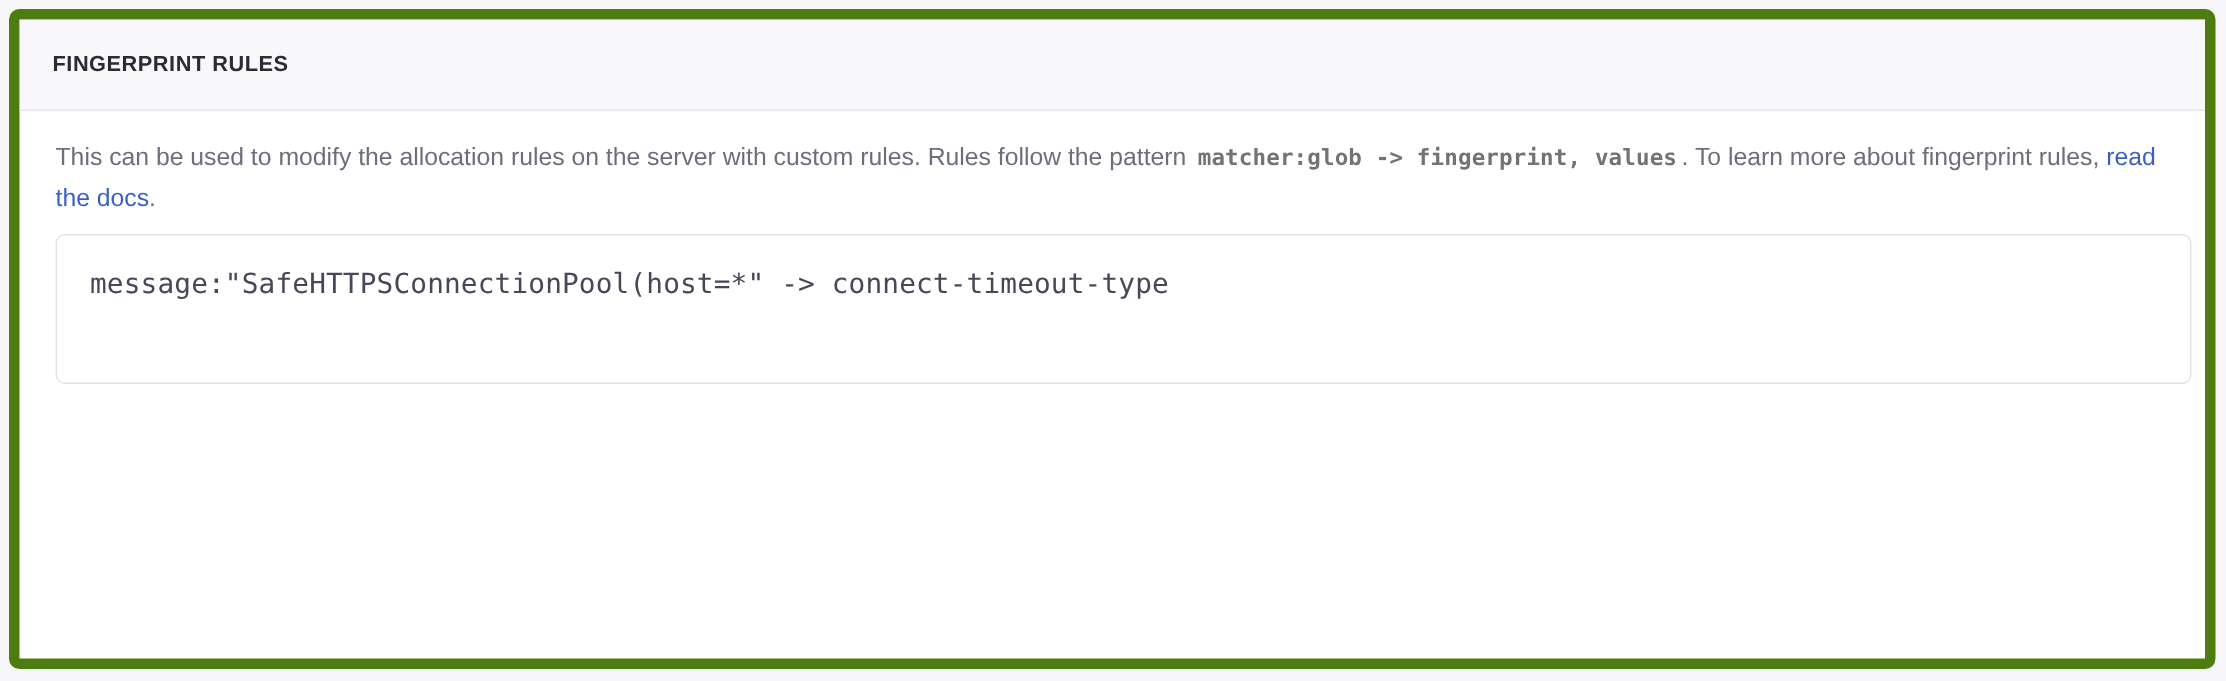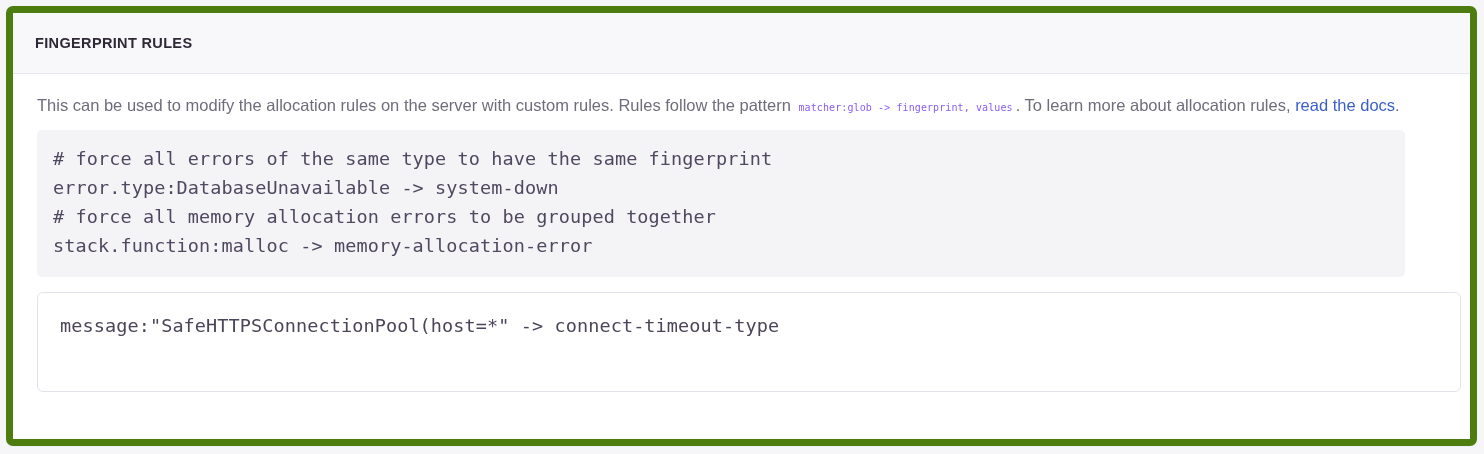--- a/index.html
+++ b/index.html
@@ -55,24 +55,25 @@
   .description {
     font-size: 16.5px;
     line-height: 1.62;
     color: #6f6d7c;
     margin: 0 0 11px 0;
     max-width: 1420px;
   }
 
   .inline-code {
     font-family: "DejaVu Sans Mono", "Liberation Mono", monospace;
-    font-size: 10px;
-    color: #8b5cf6;
+    font-size: 15px;
+    color: #737373;
     letter-spacing: 0.1px;
     padding: 0 3px;
+    font-weight: bold;
   }
 
   .doc-link {
     color: #3b5fc9;
     text-decoration: none;
     cursor: pointer;
   }
 
   .code-block {
     background: #f4f4f7;
@@ -118,26 +119,20 @@
 
 <div class="panel">
 
   <div class="panel-header">
     <div class="panel-title">FINGERPRINT RULES</div>
   </div>
 
   <div class="panel-body">
 
     <p class="description">
-      <span>This can be used to modify the allocation rules on the server with custom rules. Rules follow the pattern </span><span class="inline-code">matcher:glob -&gt; fingerprint, values</span><span>. To learn more about allocation rules, </span><a class="doc-link" href="#">read the docs</a><span>.</span>
+      <span>This can be used to modify the allocation rules on the server with custom rules. Rules follow the pattern </span><span class="inline-code">matcher:glob -&gt; fingerprint, values</span><span>. To learn more about fingerprint rules, </span><a class="doc-link" href="#">read the docs</a><span>.</span>
     </p>
 
-    <div class="code-block">
-      <pre># force all errors of the same type to have the same fingerprint
-error.type:DatabaseUnavailable -&gt; system-down
-# force all memory allocation errors to be grouped together
-stack.function:malloc -&gt; memory-allocation-error</pre>
-    </div>
 
     <textarea class="rules-textarea" spellcheck="false" placeholder="Enter your fingerprint rules here" style="">message:"SafeHTTPSConnectionPool(host=*" -&gt; connect-timeout-type</textarea>
 
   </div>
 </div>
 
 </body></html>

